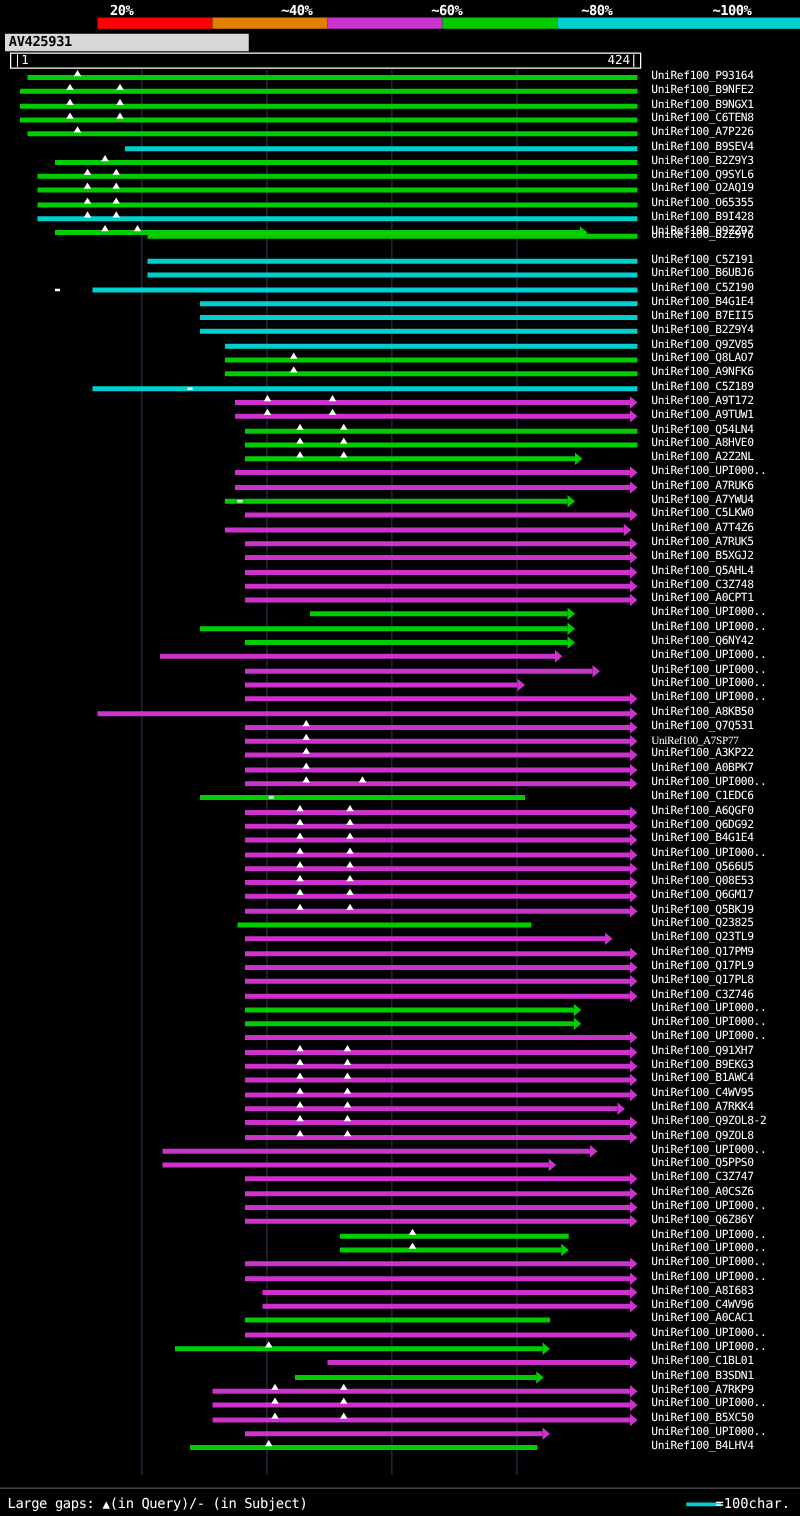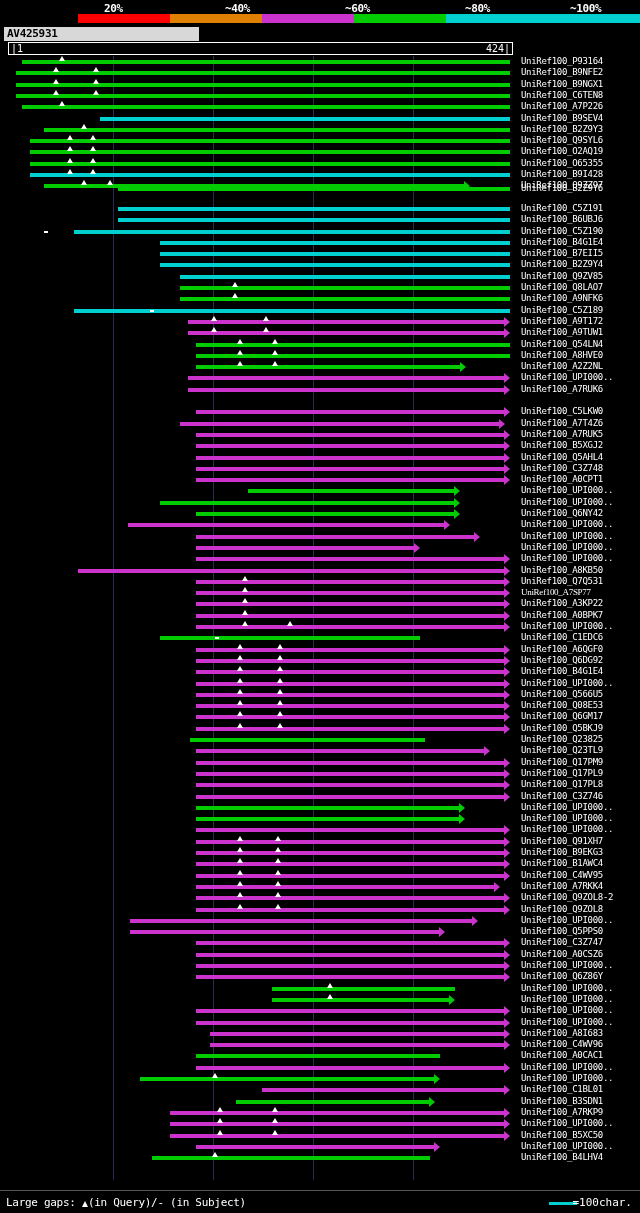--- a/index.html
+++ b/index.html
@@ -192,21 +192,21 @@
   }
 </style>
 </head>
 <body>
 
 <div class="page">
 
   <div class="legend" id="legend">
       <div class="legend-seg" style="left: 0px; width: 78px; background: rgb(0, 0, 0);"></div>
       <div class="legend-seg" style="left: 78px; width: 92px; background: rgb(255, 0, 0);"></div>
-      <div class="legend-lbl" style="left: 104px;">20%</div>
+      <div class="legend-lbl" style="left: 88px;">20%</div>
       <div class="legend-seg" style="left: 170px; width: 92px; background: rgb(224, 128, 0);"></div>
       <div class="legend-lbl" style="left: 225px;">~40%</div>
       <div class="legend-seg" style="left: 262px; width: 92px; background: rgb(204, 51, 204);"></div>
       <div class="legend-lbl" style="left: 345px;">~60%</div>
       <div class="legend-seg" style="left: 354px; width: 92px; background: rgb(0, 204, 0);"></div>
       <div class="legend-lbl" style="left: 465px;">~80%</div>
       <div class="legend-seg" style="left: 446px; width: 194px; background: rgb(0, 208, 208);"></div>
       <div class="legend-lbl" style="left: 570px;">~100%</div>
     </div>
 
@@ -374,20 +374,26 @@
       <div class="row" style="top: 316.4px;">
         <div class="bar" style="left: 188px; width: 316px; background: rgb(204, 51, 204);"></div>
         <div class="arrow" style="left: 504px; border-left: 6px solid rgb(204, 51, 204);"></div>
         <div class="label">UniRef100_UPI000..</div>
       </div>
       <div class="row" style="top: 327.7px;">
         <div class="bar" style="left: 188px; width: 316px; background: rgb(204, 51, 204);"></div>
         <div class="arrow" style="left: 504px; border-left: 6px solid rgb(204, 51, 204);"></div>
         <div class="label">UniRef100_A7RUK6</div>
       </div>
+      <div class="row" style="top: 339px;">
+        <div class="bar" style="left: 180px; width: 274px; background: rgb(0, 204, 0);"></div>
+        <div class="arrow" style="left: 454px; border-left: 6px solid rgb(0, 204, 0);"></div>
+        <div class="dash" style="left: 190px;"></div>
+        <div class="label">UniRef100_A7YWU4</div>
+      </div>
       <div class="row" style="top: 350.3px;">
         <div class="bar" style="left: 196px; width: 308px; background: rgb(204, 51, 204);"></div>
         <div class="arrow" style="left: 504px; border-left: 6px solid rgb(204, 51, 204);"></div>
         <div class="label">UniRef100_C5LKW0</div>
       </div>
       <div class="row" style="top: 361.6px;">
         <div class="bar" style="left: 180px; width: 319px; background: rgb(204, 51, 204);"></div>
         <div class="arrow" style="left: 499px; border-left: 6px solid rgb(204, 51, 204);"></div>
         <div class="label">UniRef100_A7T4Z6</div>
       </div>

